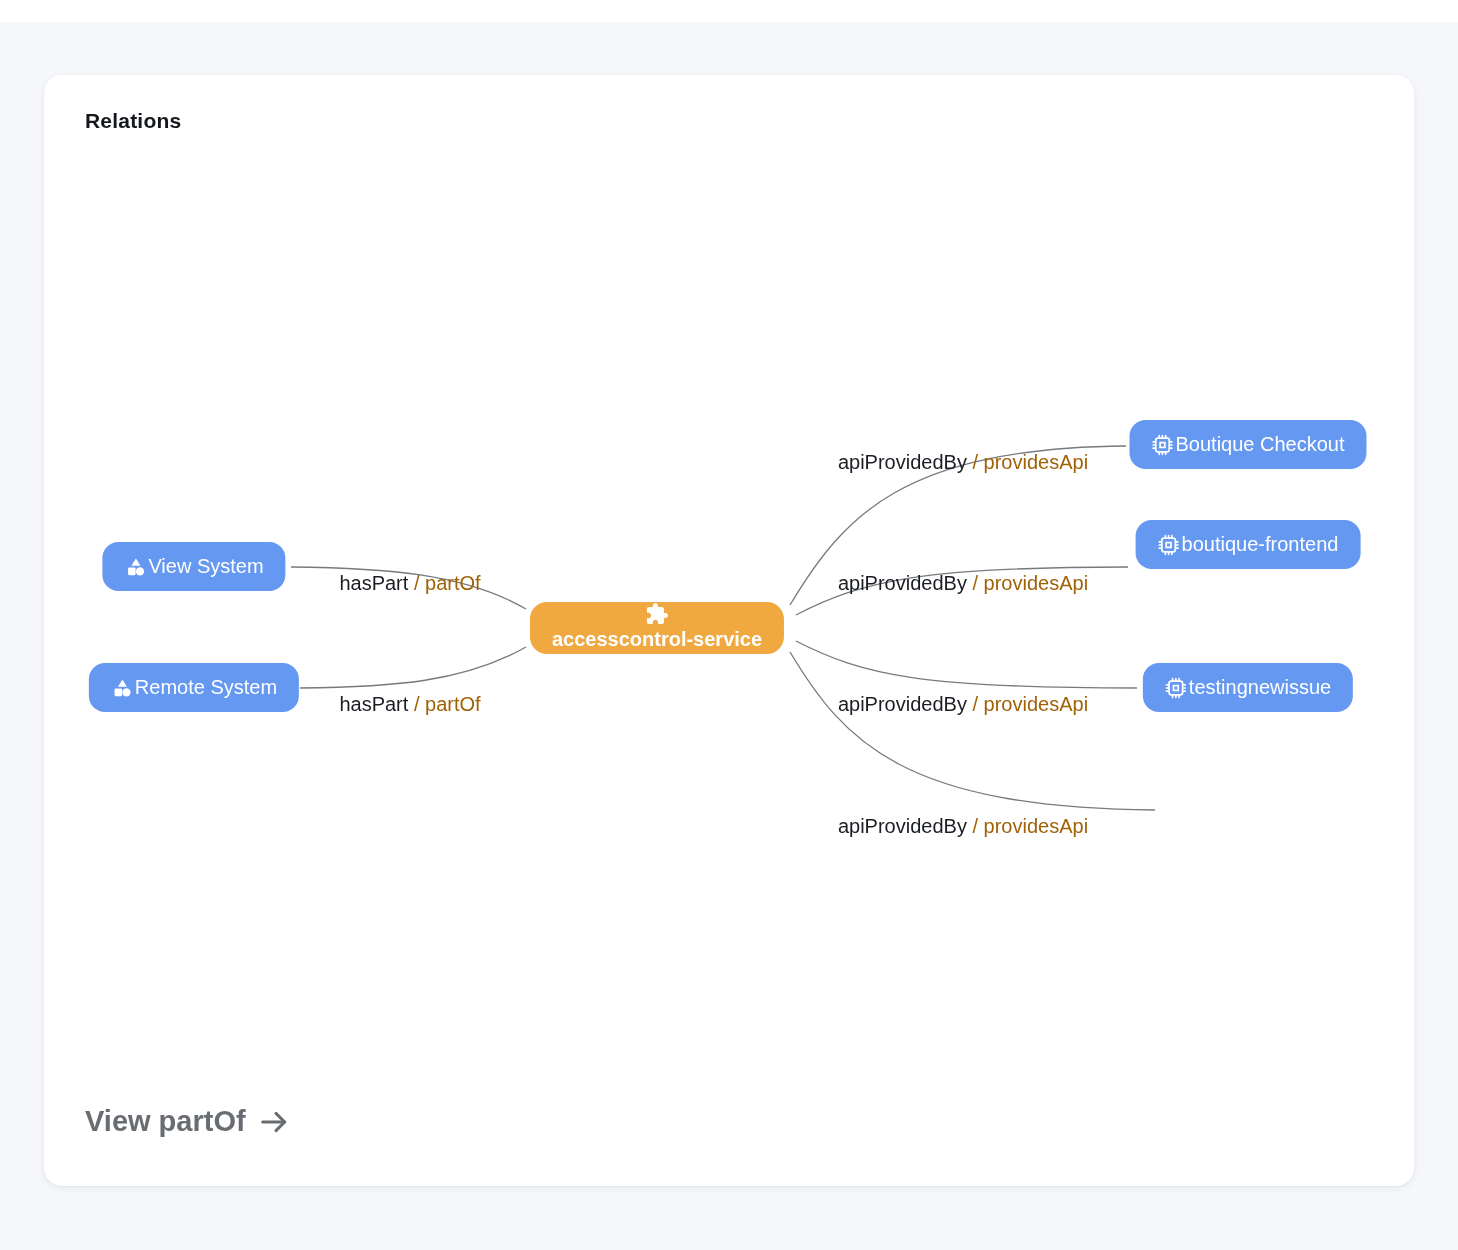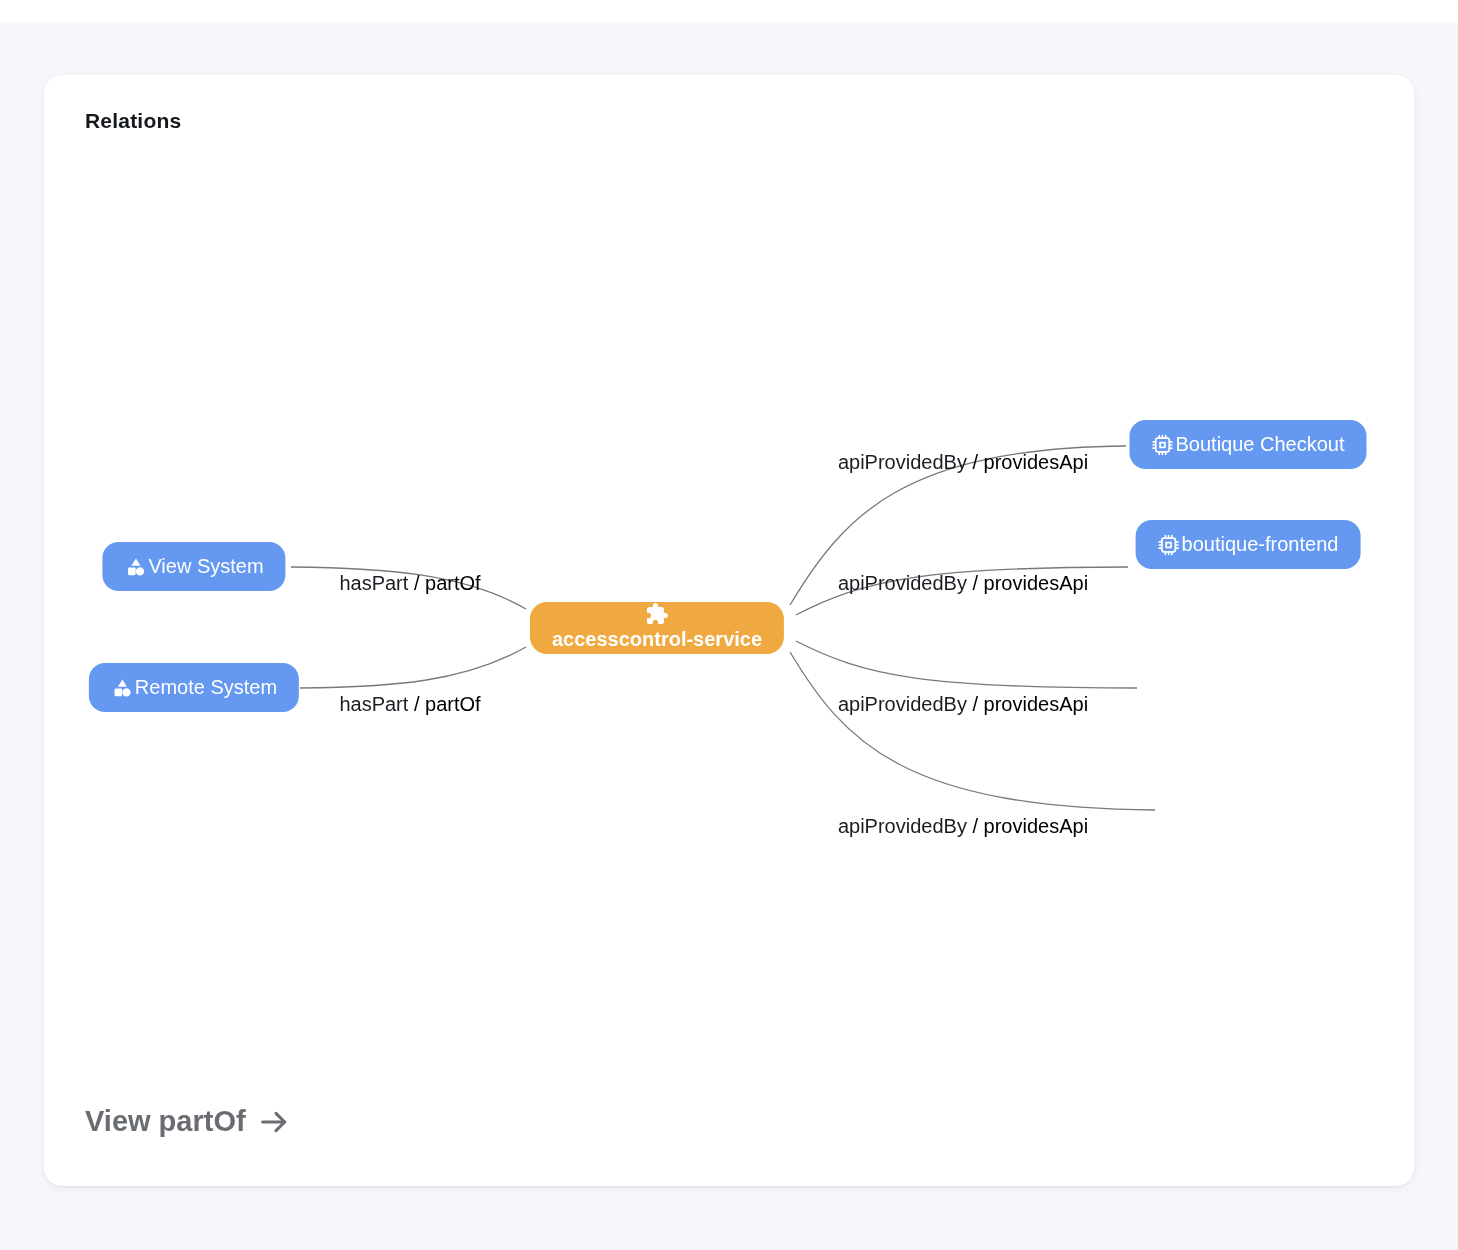--- a/index.html
+++ b/index.html
@@ -34,21 +34,21 @@
     transform:translateX(-50%); cursor:pointer;
   }
   .node-blue { background:#6598f0; }
   .node-orange { background:#efa940; height:52px; font-weight:700; border-radius:17px; }
   .node .ni { display:inline-flex; align-items:center; }
 
   .edge-label {
     position:absolute; transform:translate(-50%,-50%);
     font-size:20px; font-weight:500; color:#1a1d22; white-space:nowrap;
   }
-  .edge-label .sec { color:#000000; font-weight:400; }
+  .edge-label .sec { color:#a16207; font-weight:400; }
 
   .view-graph {
     position:absolute; left:41px; top:1030px;
     display:inline-flex; align-items:center; gap:12px;
     font-size:29px; font-weight:700; color:#696d72; cursor:pointer;
   }
 </style>
 </head>
 <body>
 
@@ -111,20 +111,30 @@
     <div class="node node-blue" style="left:1204px; top:445px;">
       <span class="ni">
         <svg viewBox="0 0 24 24" width="22" height="22" fill="none" stroke="#ffffff" stroke-width="1.9" stroke-linecap="round">
           <rect x="4.6" y="4.6" width="14.8" height="14.8" rx="2.4"></rect>
           <rect x="9.4" y="9.4" width="5.2" height="5.2"></rect>
           <path d="M8.5 4.4V1.8 M12 4.4V1.8 M15.5 4.4V1.8 M8.5 22.2v-2.6 M12 22.2v-2.6 M15.5 22.2v-2.6 M4.4 8.5H1.8 M4.4 12H1.8 M4.4 15.5H1.8 M22.2 8.5h-2.6 M22.2 12h-2.6 M22.2 15.5h-2.6"></path>
         </svg>
       </span>
       <span>boutique-frontend</span>
     </div>
+    <div class="node node-blue" style="left:1204px; top:588px;">
+      <span class="ni">
+        <svg viewBox="0 0 24 24" width="22" height="22" fill="none" stroke="#ffffff" stroke-width="1.9" stroke-linecap="round">
+          <rect x="4.6" y="4.6" width="14.8" height="14.8" rx="2.4"></rect>
+          <rect x="9.4" y="9.4" width="5.2" height="5.2"></rect>
+          <path d="M8.5 4.4V1.8 M12 4.4V1.8 M15.5 4.4V1.8 M8.5 22.2v-2.6 M12 22.2v-2.6 M15.5 22.2v-2.6 M4.4 8.5H1.8 M4.4 12H1.8 M4.4 15.5H1.8 M22.2 8.5h-2.6 M22.2 12h-2.6 M22.2 15.5h-2.6"></path>
+        </svg>
+      </span>
+      <span>testingnewissue</span>
+    </div>
 
     <div class="edge-label" style="left:366px; top:508px;">
       <span class="pri">hasPart</span>
       <span class="sec"><span>/</span> <span>partOf</span></span>
     </div>
     <div class="edge-label" style="left:366px; top:629px;">
       <span class="pri">hasPart</span>
       <span class="sec"><span>/</span> <span>partOf</span></span>
     </div>
     <div class="edge-label" style="left:919px; top:387px;">

